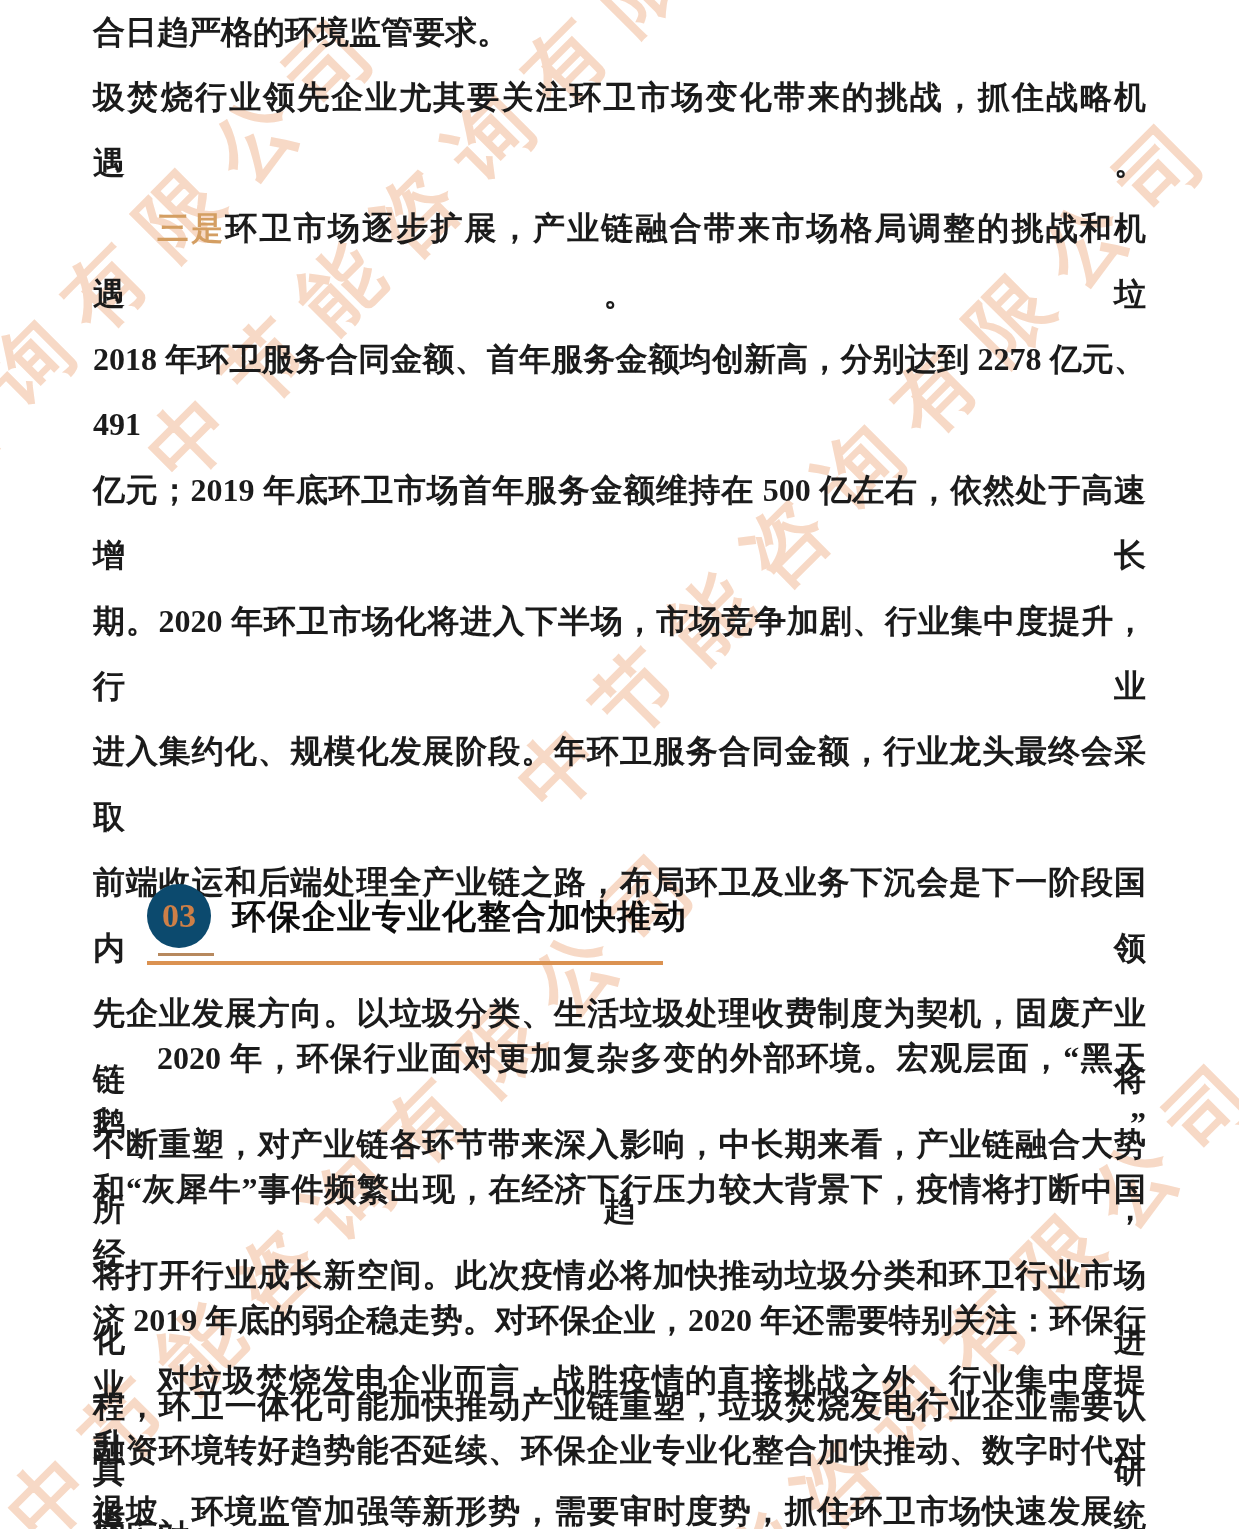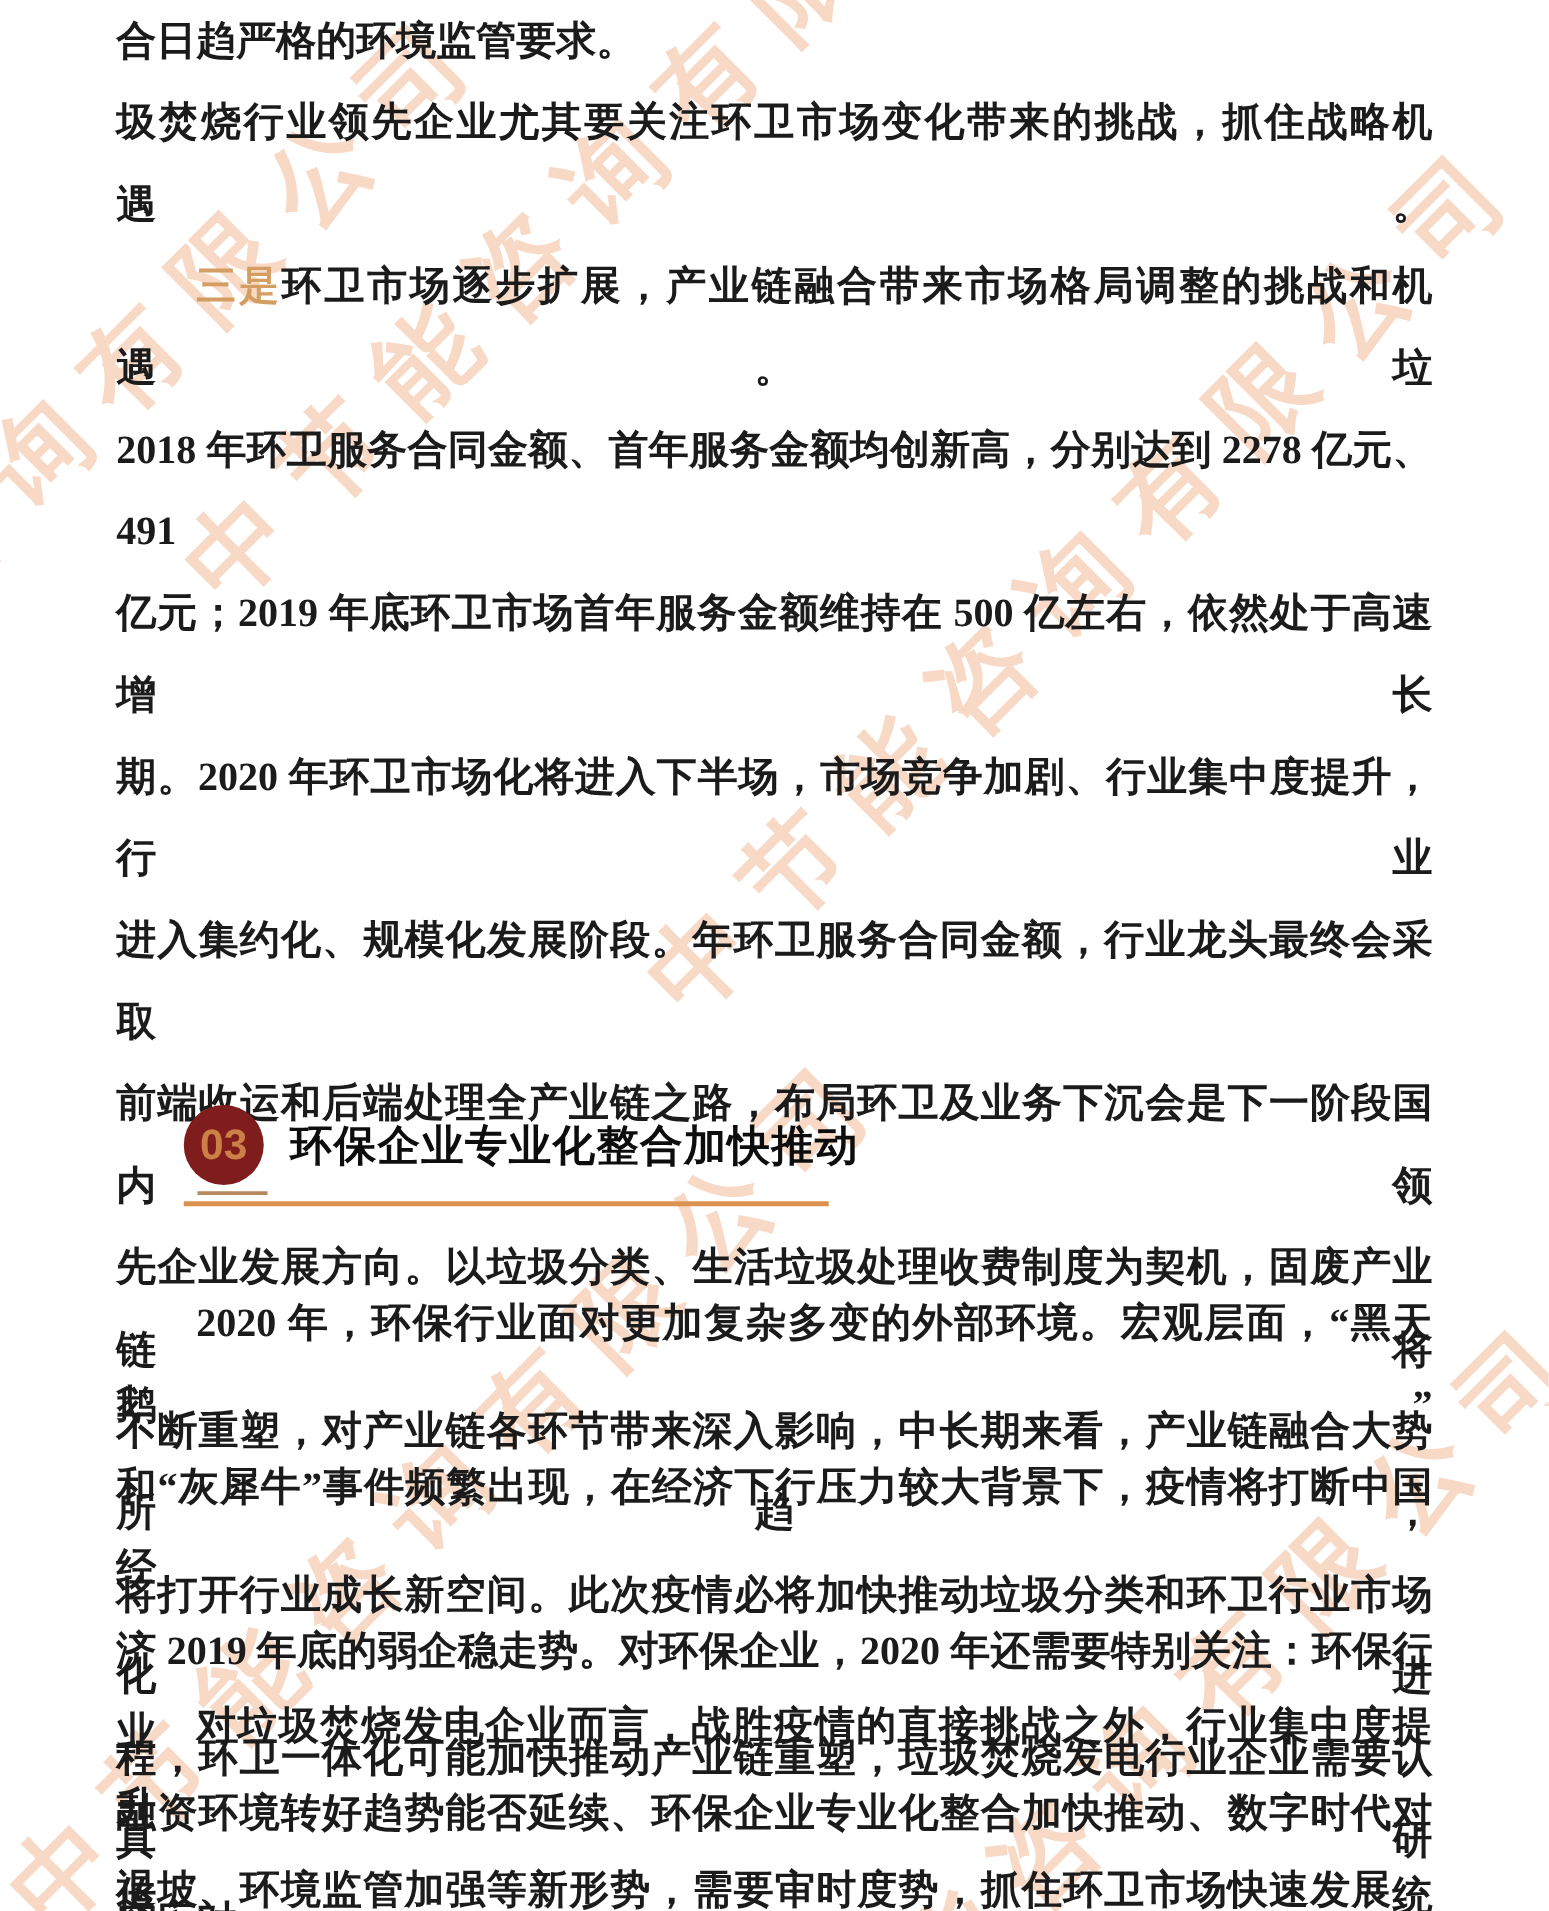--- a/index.html
+++ b/index.html
@@ -29,22 +29,22 @@
     font-size:32px; line-height:65.4px;
     text-align:justify; text-align-last:justify; text-justify:inter-character;font-weight:bold;
   }
   .line.short  { text-align-last:left; }
   .line.indent { text-indent:64px; }
   .accent { color:#d49e62; }
   
   .section-heading { position:absolute; left:147px; top:880px; width:1000px; height:95px; }
   .badge {
     position:absolute; left:0; top:4px; width:64px; height:64px; border-radius:50%;
-    background:#7f1d1d; color:#cd7f47; display:flex; align-items:center; justify-content:center;
-    font-family:Liberation Sans, sans-serif; font-weight:bold; font-size:34px;
+    background:#0c4a6e; color:#cd7f47; display:flex; align-items:center; justify-content:center;
+    font-family:Liberation Serif, serif; font-weight:bold; font-size:34px;
   }
   .section-title {
     position:absolute; left:85px; top:14px; margin:0;
     font-family:"Liberation Sans","DejaVu Sans",sans-serif; font-weight:900;
     font-size:34px; color:#0d0d0d; letter-spacing:1px;
   }
   .tick { position:absolute; left:11px; top:73px; width:56px; height:3px; background:#b7895e; }
   .rule { position:absolute; left:0;  top:81px; width:516px; height:4px; background:#db9251; }
 </style>
 </head>

